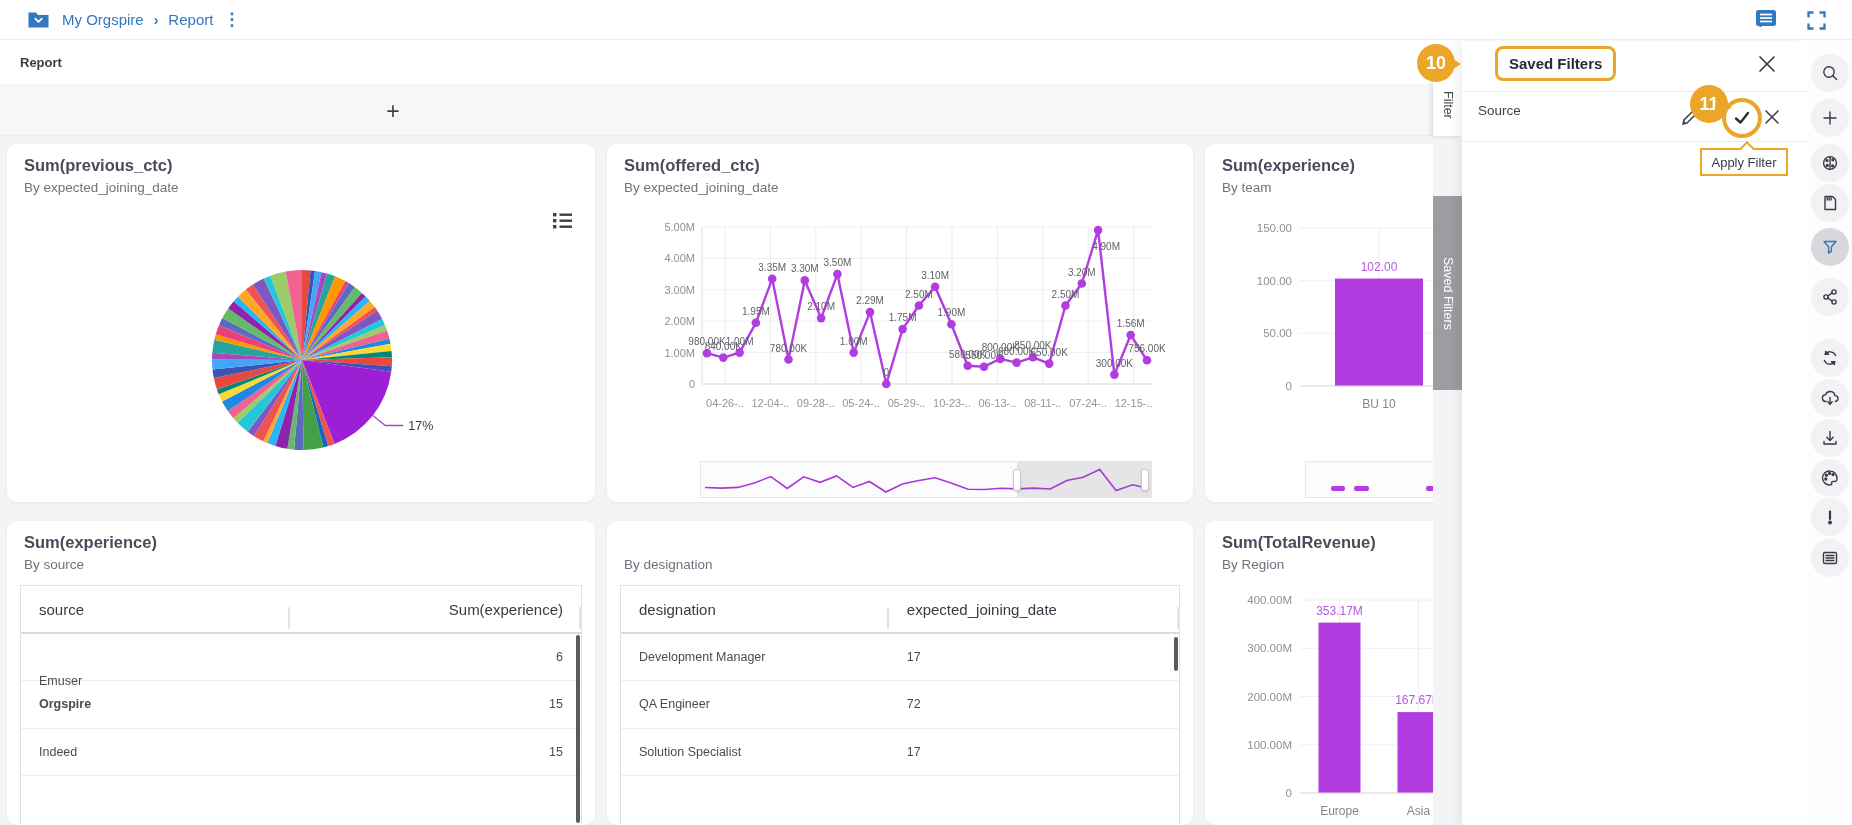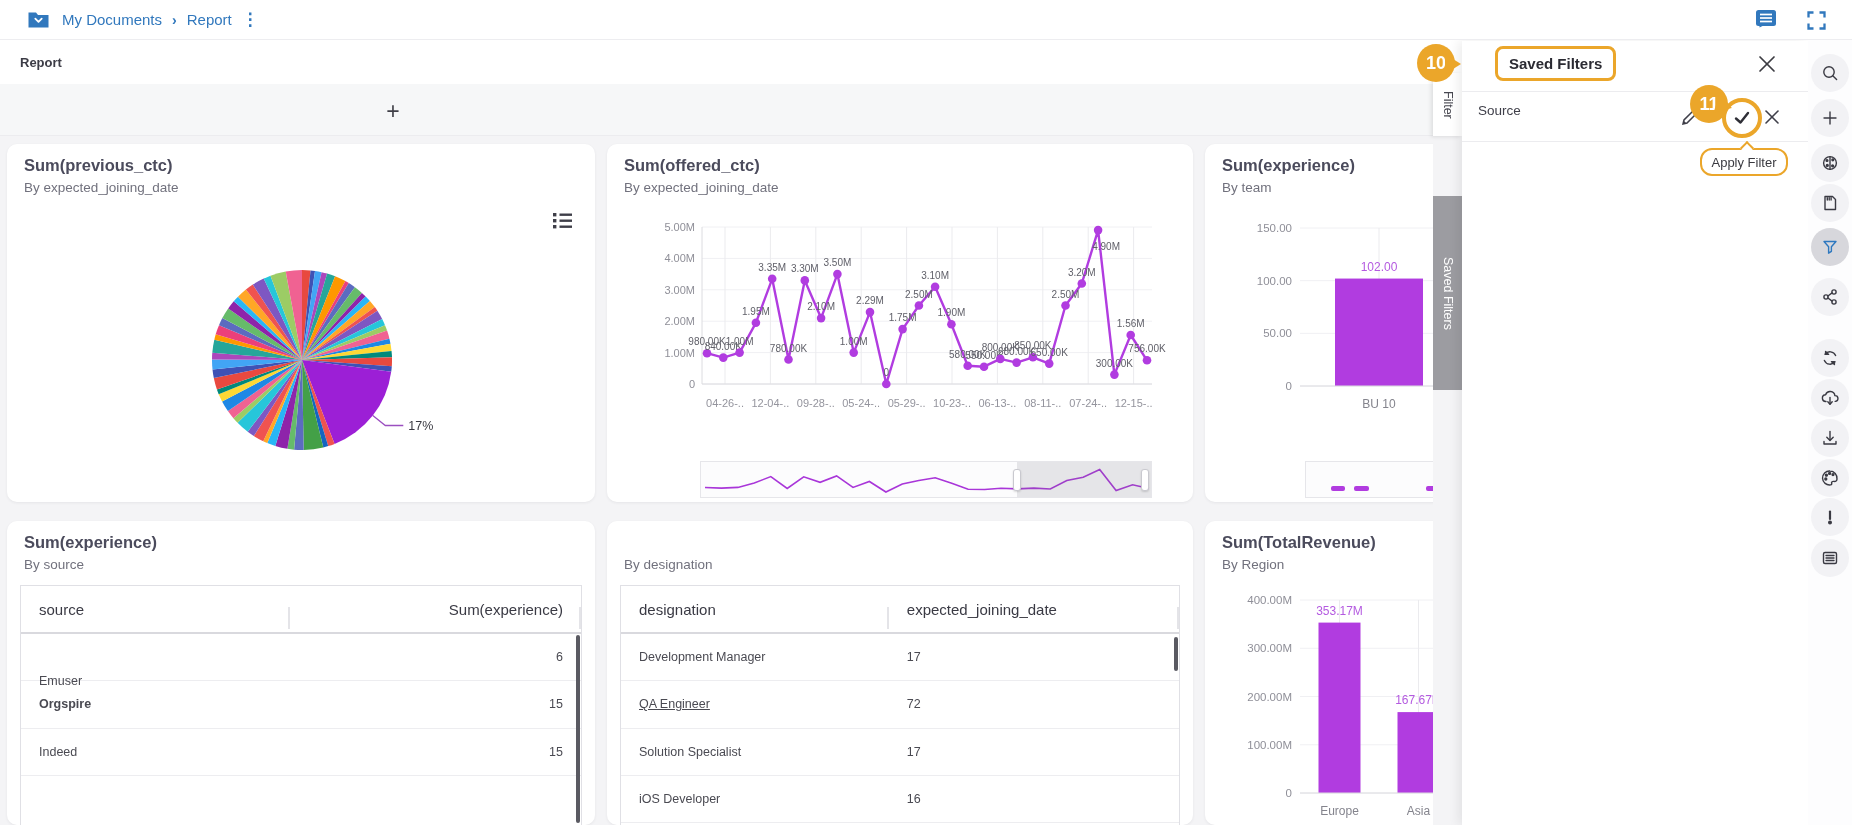--- a/index.html
+++ b/index.html
@@ -86,21 +86,21 @@
   .saved-title-box { position:absolute; left:33px; top:5px; border:3px solid #eba62a; border-radius:8px;
                      padding:6px 11px; font-size:15px; font-weight:bold; color:#2b2b33; background:#fff; }
   .filter-name { position:absolute; left:16px; top:62px; font-size:13.5px; color:#3f3f49; }
   .row-icon { position:absolute; cursor:pointer; display:flex; }
   .edit-ic { left:218px; top:68px; z-index:1; }
   .remove-ic { left:302px; top:68px; }
   .check-circle { position:absolute; left:260px; top:57px; width:40px; height:40px; border-radius:50%;
                   background:#fff; border:4px solid #eba62a; display:flex; align-items:center;
                   justify-content:center; cursor:pointer; z-index:3; }
   .tooltip { position:absolute; left:238px; top:107px; width:88px; height:28px; background:#fff;
-             border:2.5px solid #eba62a; border-radius:12px; display:flex; align-items:center;
+             border:2.5px solid #eba62a; border-radius:0; display:flex; align-items:center;
              justify-content:center; font-size:13px; color:#3a3a40; z-index:2; }
   .tooltip-notch { position:absolute; left:40px; top:-7px; width:10px; height:10px; background:#fff;
                    border-left:2.5px solid #eba62a; border-top:2.5px solid #eba62a;
                    transform:rotate(45deg); }
 
   
   .badge { position:absolute; width:38px; height:38px; border-radius:50%; background:#eba62a;
            color:#fff; font-size:18px; font-weight:bold; display:flex; align-items:center;
            justify-content:center; z-index:40; }
   .badge::after { content:""; position:absolute; width:0; height:0; border:10px solid transparent; }
@@ -124,21 +124,21 @@
 
 <div class="app">
 
   <header class="topbar">
     <span class="crumb-folder">
       <svg width="23" height="19" viewBox="0 0 23 19">
           <path d="M1.5 2.5h7.5l2 2.5h10.5v12.5H1.5z" fill="#3178bd" rx="2"></path>
           <path d="M8.3 8.6l3.2 3.2 3.2-3.2" fill="none" stroke="#fff" stroke-width="1.8" stroke-linecap="round" stroke-linejoin="round"></path>
         </svg>
     </span>
-    <a class="crumb-link">My Documents</a>
+    <a class="crumb-link">My Orgspire</a>
     <span class="crumb-sep">›</span>
     <a class="crumb-link" style="margin-left:0">Report</a>
     <span class="kebab">⋮</span>
     <span class="topbar-right">
       <span class="tb-icon" style="margin-right:30px">
         <svg width="22" height="22" viewBox="0 0 22 22">
             <rect x="1" y="1" width="20" height="16" rx="2.5" fill="#3178bd"></rect>
             <path d="M4.5 18.5v-3h6z" fill="#3178bd"></path>
             <line x1="5" y1="5.5" x2="17" y2="5.5" stroke="#fff" stroke-width="1.7"></line>
             <line x1="5" y1="9" x2="17" y2="9" stroke="#fff" stroke-width="1.7"></line>
@@ -406,30 +406,26 @@
       <div class="tbl">
           <div class="thead">
             <span class="th" style="flex: 0 0 48%;">designation</span>
             <span class="th" style="flex: 1 1 0%; text-align: left;">expected_joining_date</span>
           </div>
           <div class="trow">
             <span class="td" style="flex: 0 0 48%;">Development Manager</span>
             <span class="td" style="flex: 1 1 0%; text-align: left;">17</span>
           </div>
           <div class="trow">
-            <span class="td" style="flex: 0 0 48%; text-decoration: underline;">QA Engineer</span>
+            <span class="td" style="flex: 0 0 48%;">QA Engineer</span>
             <span class="td" style="flex: 1 1 0%; text-align: left;">72</span>
           </div>
           <div class="trow">
             <span class="td" style="flex: 0 0 48%;">Solution Specialist</span>
             <span class="td" style="flex: 1 1 0%; text-align: left;">17</span>
-          </div>
-          <div class="trow">
-            <span class="td" style="flex: 0 0 48%;">iOS Developer</span>
-            <span class="td" style="flex: 1 1 0%; text-align: left;">16</span>
           </div>
         </div>
       <div class="vscroll" style="right:15px; top:116px; height:34px;"></div>
     </section>
 
     <section class="card" id="card-regn">
       <div class="card-title">Sum(TotalRevenue)</div>
       <div class="card-sub">By Region</div>
       <div class="chart-abs" id="regn-holder" style="left:25px; top:27px;"><svg width="250" height="300">
             <line x1="70" y1="52" x2="228" y2="52" stroke="#f0f0f3"></line>

